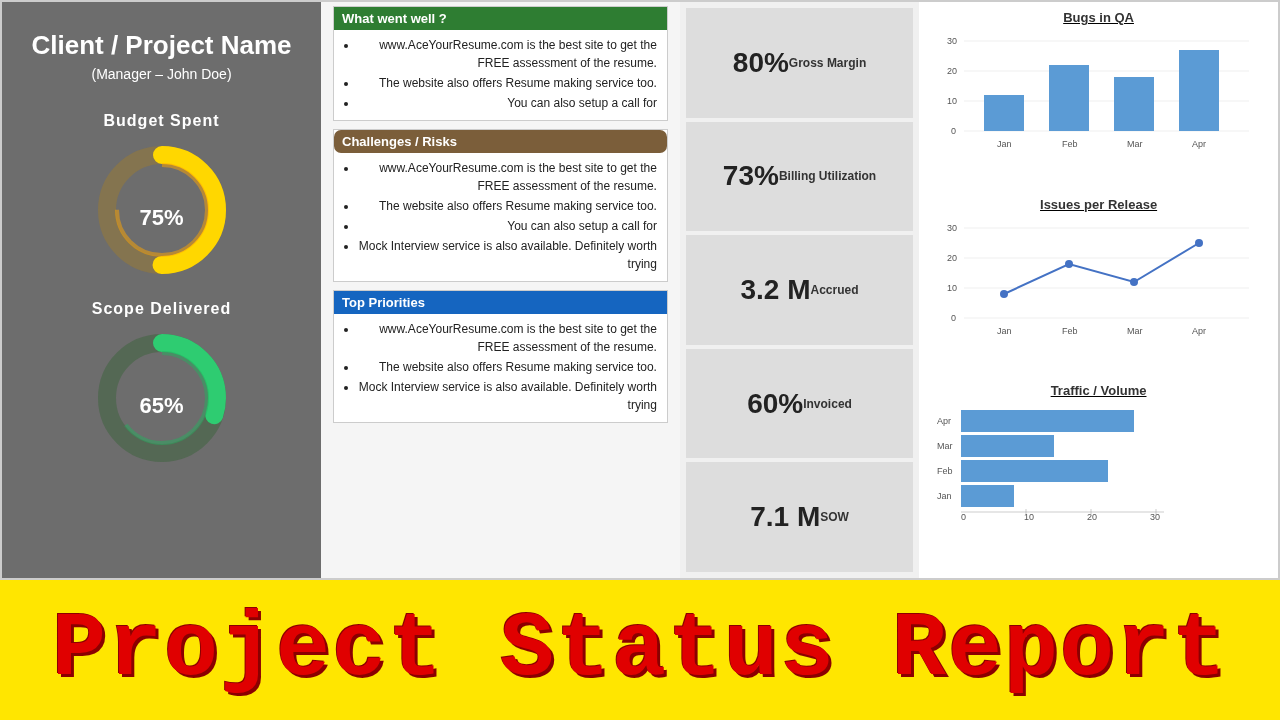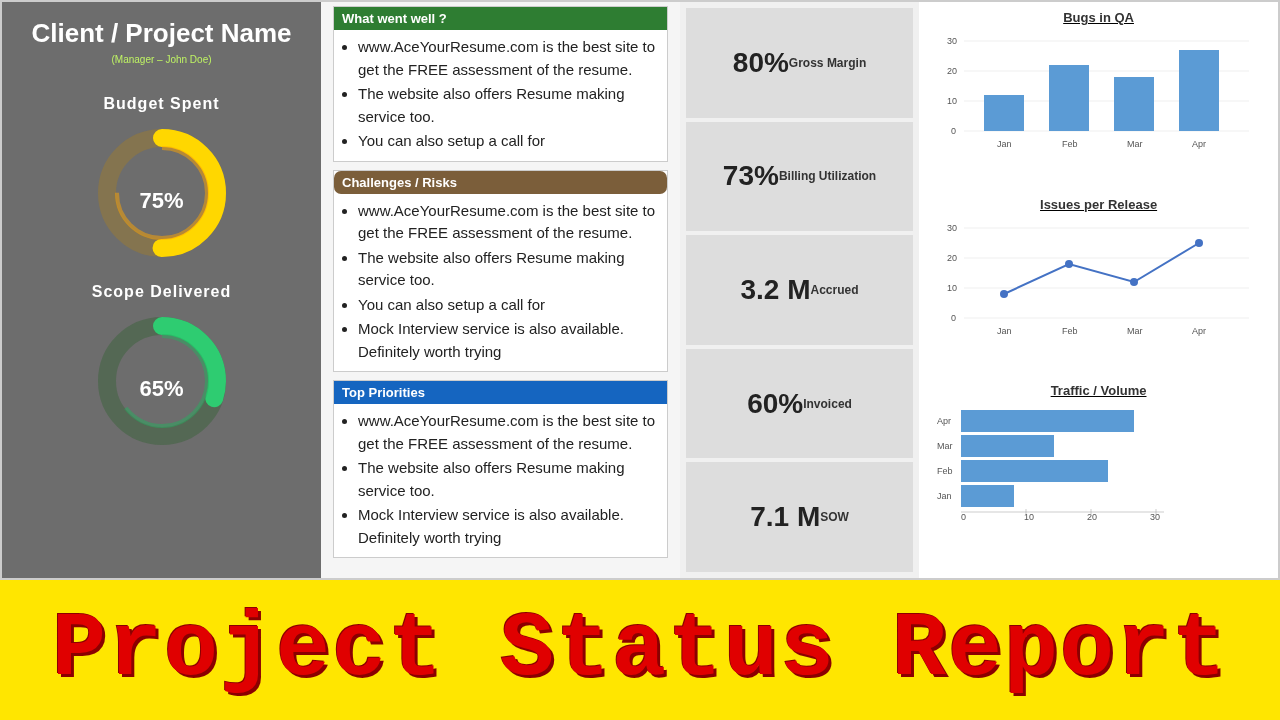--- a/index.html
+++ b/index.html
@@ -14,34 +14,34 @@
     }
 
     
     .left-panel {
       width: 320px;
       background: #6d6d6d;
       color: #fff;
       display: flex;
       flex-direction: column;
       align-items: center;
-      padding: 16px 15px;
+      padding: 28px 15px;
     }
     .project-title {
       font-size: 26px;
       font-weight: bold;
       text-align: center;
       line-height: 1.2;
       margin-bottom: 5px;
     }
     .project-manager {
-      font-size: 10px;
+      font-size: 14px;
       text-align: left;
       margin-bottom: 30px;
-      color: #bef264;
+      color: #ffffff;
     }
     .gauge-label {
       font-size: 16px;
       font-weight: bold;
       margin-bottom: 10px;
       letter-spacing: 1px;
     }
     .gauge-container {
       position: relative;
       width: 140px;
@@ -79,23 +79,24 @@
       padding: 4px 8px;
       font-weight: bold;
       font-size: 13px;
       color: #fff;
     }
     .section-header.green { background: #2e7d32; }
     .section-header.brown { background: #7b5e3a; border-radius: 7px; }
     .section-header.blue { background: #1565c0; }
     .section-content {
       padding: 6px 10px;
-      font-size: 15px;
+      font-size: 12px;
       color: #222;
       line-height: 1.5;
+      text-align: right;
     }
     .section-content ul {
       padding-left: 14px;
     }
     .section-content ul li {
       margin-bottom: 2px;
     }
 
     
     .metrics-panel {

